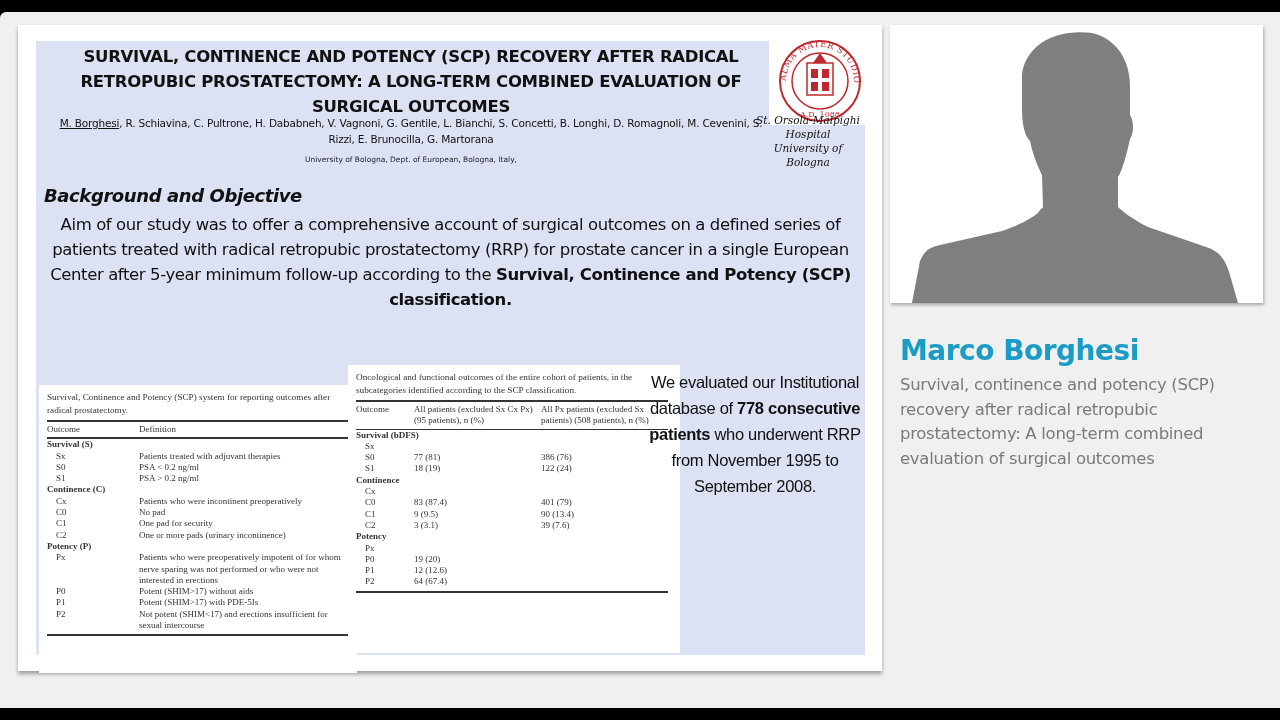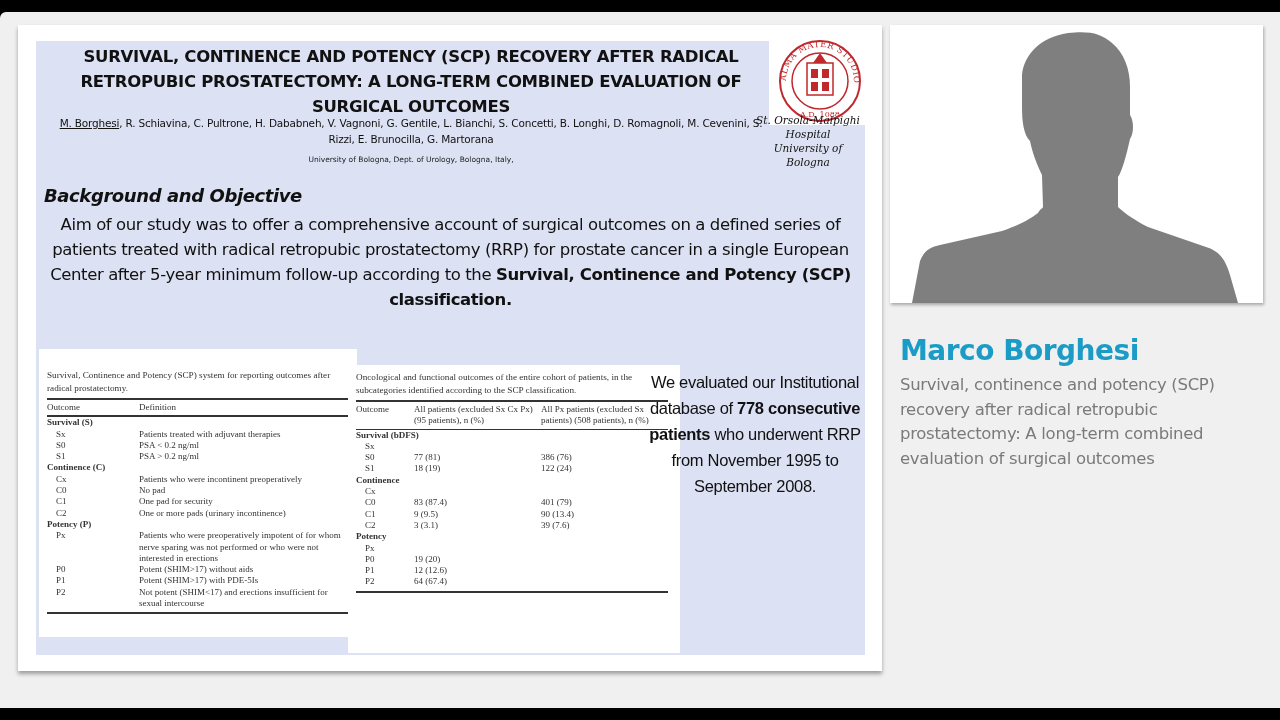--- a/index.html
+++ b/index.html
@@ -26,21 +26,21 @@
   .hospital { position: absolute; left: 712px; top: 72px; width: 120px; text-align: center;
     font-family: "DejaVu Serif", serif; font-style: italic; font-size: 10.5px; line-height: 14px; color: #111; }
 
   .section-heading { position: absolute; left: 8px; width: 829px; text-align: left;
     font-family: "DejaVu Sans", sans-serif; font-weight: bold; font-style: italic; font-size: 18px; color: #111; letter-spacing: -0.4px; }
   .bg-text { position: absolute; left: 0; top: 171px; width: 829px; text-align: center;
     font-family: "DejaVu Sans", sans-serif; font-size: 16.5px; line-height: 25px; color: #111; letter-spacing: -0.4px; }
   .bg-text b { font-weight: bold; }
 
   .table-box { position: absolute; background: #ffffff; font-family: "Liberation Serif", serif; color: #333; }
-  .t1 { left: 3px; top: 308px; width: 318px; height: 288px; padding: 20px 8px 0 8px; }
+  .t1 { left: 3px; top: 344px; width: 318px; height: 288px; padding: 6px 8px 0 8px; }
   .t2 { left: 312px; top: 324px; width: 332px; height: 288px; padding: 6px 12px 0 8px; }
   .caption { font-size: 9.2px; line-height: 13px; }
   .rule-thick { border-top: 2px solid #333; }
   .rule-thin { border-top: 1px solid #333; }
   .row { display: flex; font-size: 9px; line-height: 11.3px; }
   .row .c0 { width: 92px; }
   .row .c1 { flex: 1; }
   .t2 .row .c0 { width: 58px; }
   .t2 .row .c1 { width: 117px; }
   .t2 .row .c2 { flex: 1; }
@@ -71,21 +71,21 @@
 </head>
 <body>
 
 <div class="stage">
 
   <div class="slide-card">
     <div class="poster">
 
       <div class="poster-title">SURVIVAL, CONTINENCE AND POTENCY (SCP) RECOVERY AFTER RADICAL RETROPUBIC PROSTATECTOMY: A LONG-TERM COMBINED EVALUATION OF SURGICAL OUTCOMES</div>
       <div class="poster-authors"><span class="first">M. Borghesi</span><span>, R. Schiavina, C. Pultrone, H. Dababneh, V. Vagnoni, G. Gentile, L. Bianchi, S. Concetti, B. Longhi, D. Romagnoli, M. Cevenini, S. Rizzi, E. Brunocilla, G. Martorana</span></div>
-      <div class="poster-affil">University of Bologna, Dept. of Urology, Bologna, Italy,</div>
+      <div class="poster-affil">University of Bologna, Dept. of European, Bologna, Italy,</div>
 
       <div class="logo">
         <svg width="102" height="88" viewBox="0 0 102 88">
           <circle cx="51" cy="44" r="40" fill="none" stroke="#c0282d" stroke-width="2"></circle>
           <circle cx="51" cy="44" r="28" fill="none" stroke="#c0282d" stroke-width="1.5"></circle>
           <defs>
               <path id="ring" d="M 17 44 A 34 34 0 0 1 85 44"></path>
             </defs>
           <text font-family="DejaVu Serif, serif" font-size="8.5" fill="#c0282d" letter-spacing="0.5"><textPath href="#ring" id="ring-text">ALMA MATER STUDIORUM</textPath></text>
           <text id="year-text" x="51" y="80" text-anchor="middle" font-family="DejaVu Serif, serif" font-size="8" fill="#c0282d">A.D. 1088</text>

